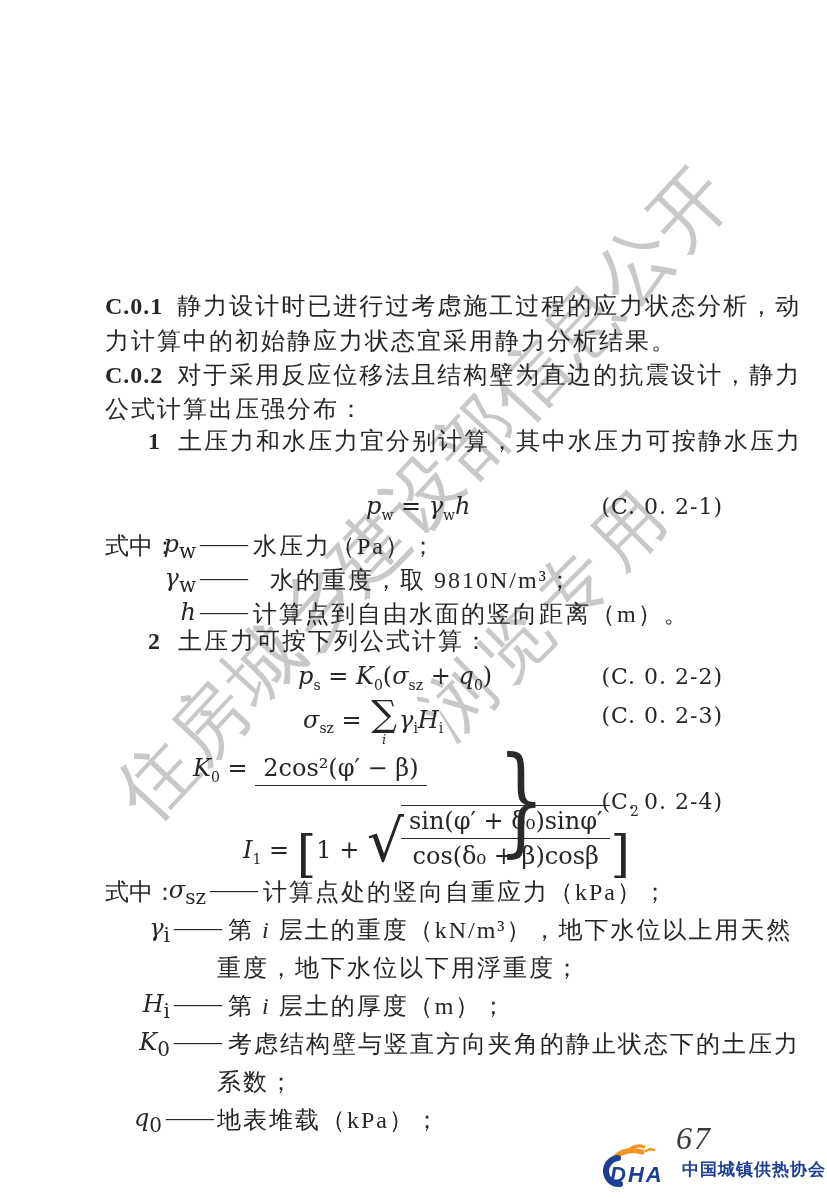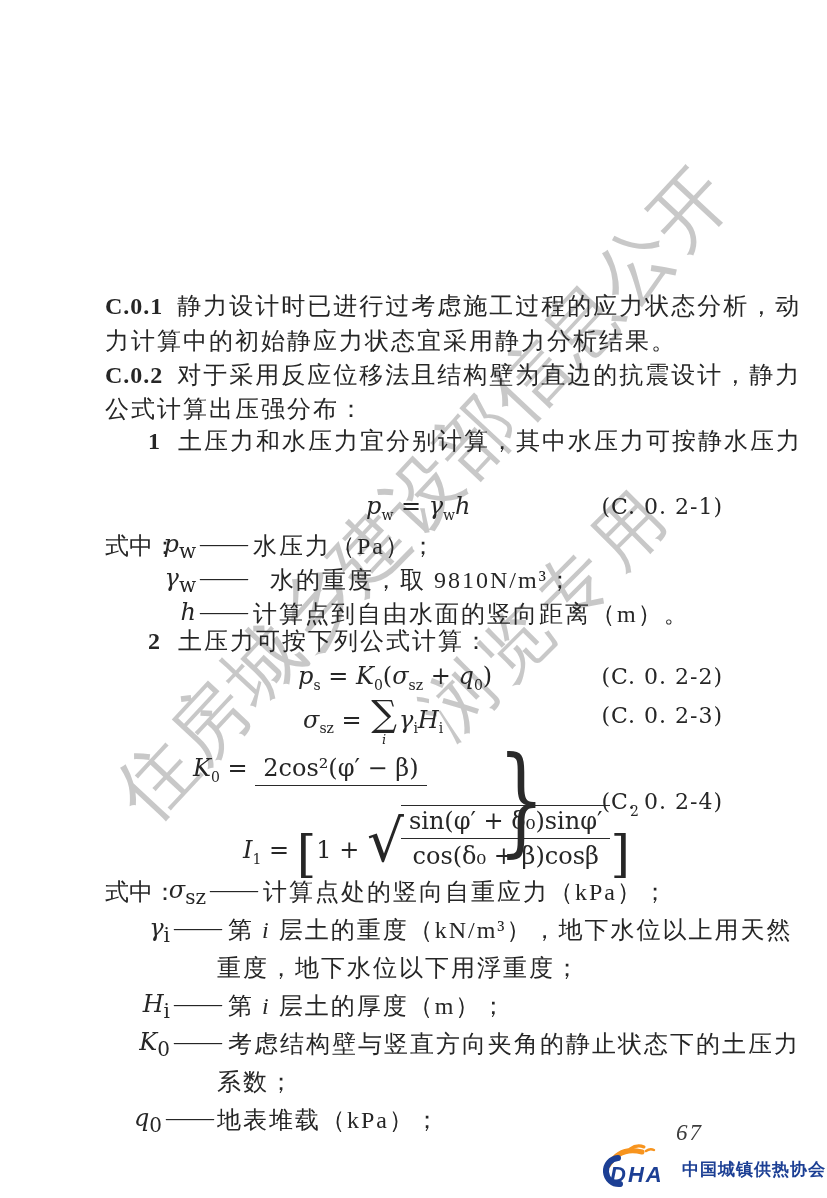--- a/index.html
+++ b/index.html
@@ -49,21 +49,21 @@
   .brace{position:absolute;font-size:118px;font-weight:200;line-height:1;
          transform:scaleX(0.62);transform-origin:left center;color:#2a2a2a;
          font-family:"DejaVu Serif",serif;}
   
   .defrow{position:absolute;left:0;width:827px;font-size:24px;letter-spacing:2px;z-index:2;}
   .defrow .pfx{position:absolute;left:105px;letter-spacing:0;}
   .defrow .sym{position:absolute;text-align:right;font-family:"DejaVu Serif",serif;letter-spacing:0;}
   .defrow .dash{position:absolute;letter-spacing:0;}
   .defrow .desc{position:absolute;white-space:nowrap;}
   
-  .pageno{position:absolute;left:676px;top:1120px;font-size:23px;font-style:italic;
+  .pageno{position:absolute;left:676px;top:1120px;font-size:32px;font-style:italic;
           color:#3c3c3c;letter-spacing:2px;z-index:2;}
   .logo{position:absolute;left:594px;top:1142px;width:225px;height:46px;z-index:2;}
   .logo svg{position:absolute;left:0;top:0;}
   .assoc{position:absolute;left:88px;top:16px;font-size:17px;font-weight:bold;
          color:#1c3f94;letter-spacing:1px;white-space:nowrap;
          font-family:"Liberation Sans","DejaVu Sans",sans-serif;}
 </style>
 </head>
 <body>
 

